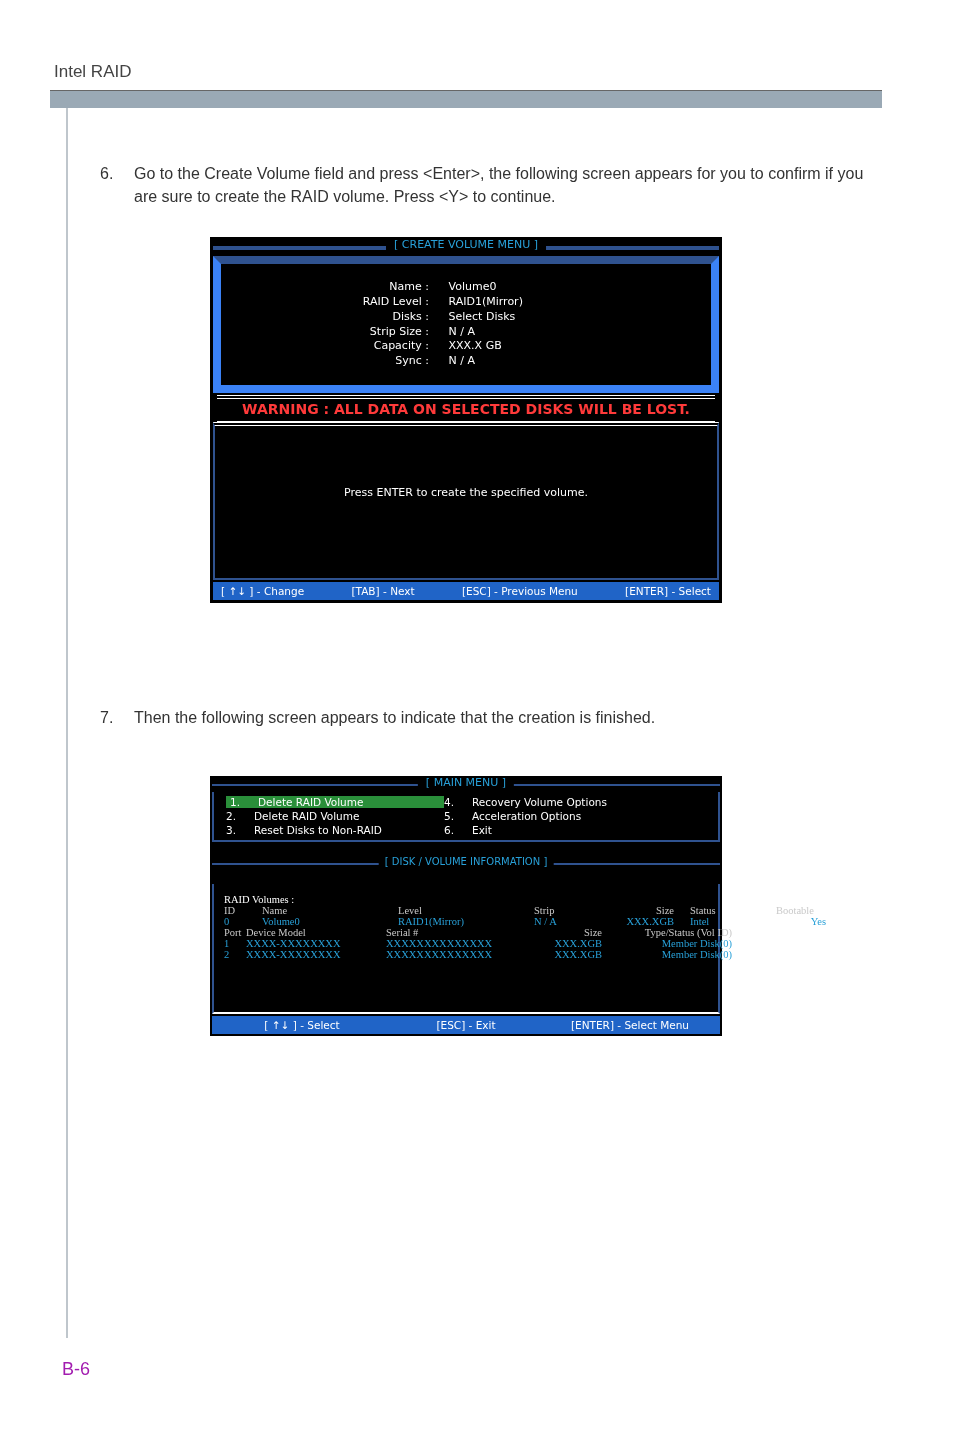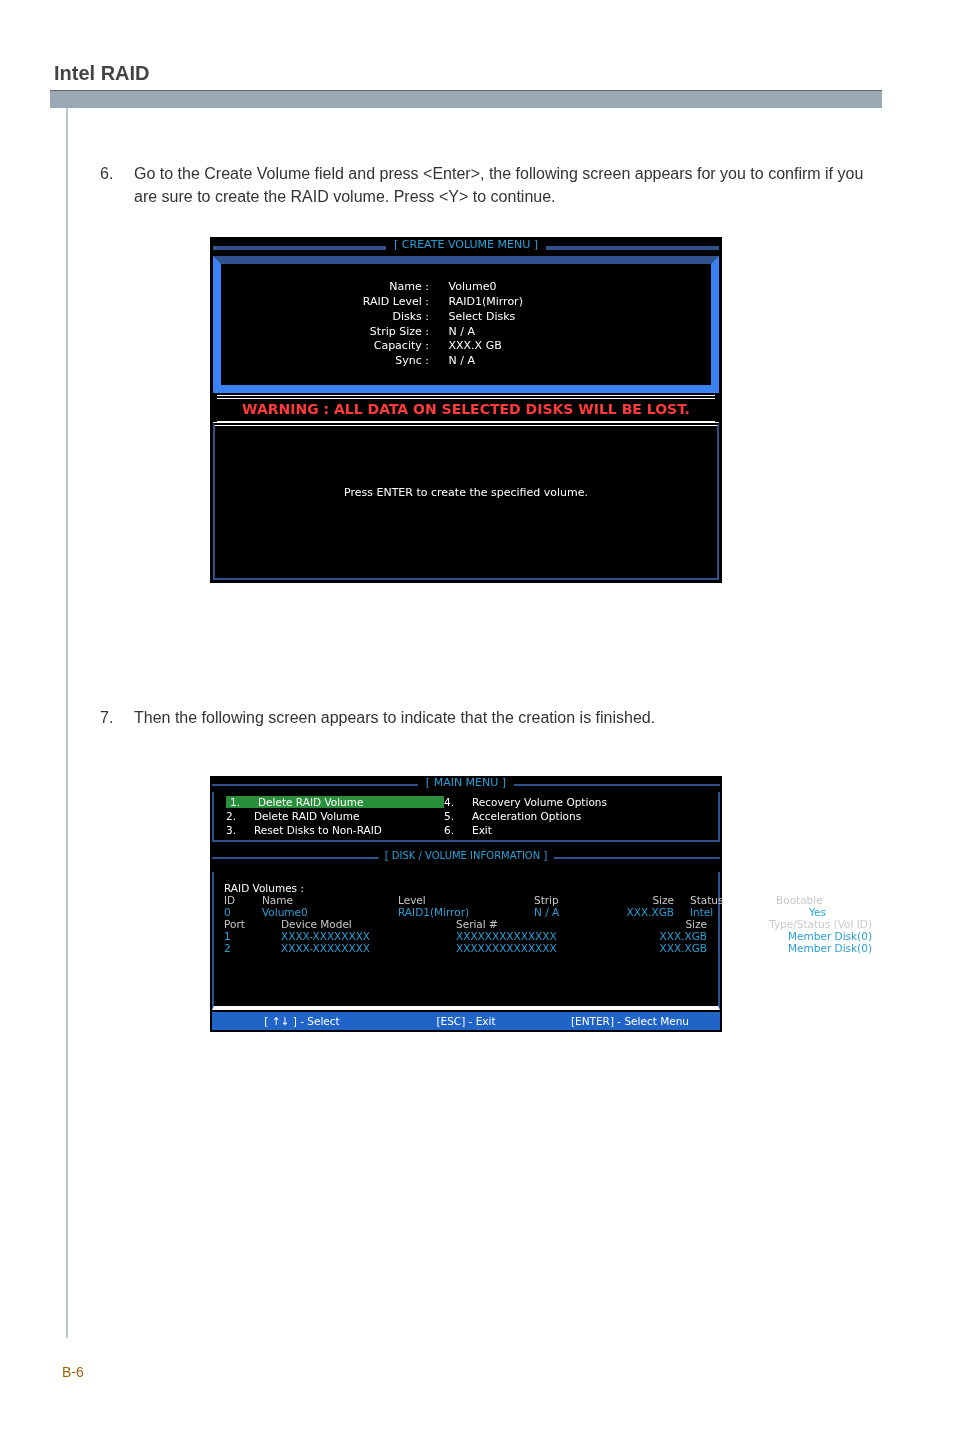--- a/index.html
+++ b/index.html
@@ -1,18 +1,18 @@
 <!DOCTYPE html>
 <html><head>
 <meta charset="utf-8">
 <style>
   * { box-sizing: border-box; margin: 0; padding: 0; }
   html, body { width: 954px; height: 1432px; background: #fff; font-family: Arial, Helvetica, sans-serif; color: #333; }
   .page { width: 954px; height: 1432px; position: relative; padding: 0; }
-  .header-block { position: absolute; top: 62px; left: 54px; font-size: 20px; font-weight: bold; color: #444; }
+  .header-block { position: absolute; top: 62px; left: 54px; font-size: 17px; font-weight: normal; color: #444; }
   .header-rule { position: absolute; top: 90px; left: 50px; width: 832px; height: 18px; background: #9aa9b5; border-top: 1px solid #666; }
   .vert-rule { position: absolute; top: 108px; left: 66px; width: 2px; height: 1230px; background: #bfc6cc; }
   .step { position: absolute; left: 100px; font-size: 16px; color: #333; line-height: 1.45; width: 780px; }
   .step .num { position: absolute; left: -0px; }
   .step .body { margin-left: 34px; }
   .bios { position: absolute; left: 210px; width: 512px; background: #000; font-family: "DejaVu Sans", Arial, sans-serif; color: #fff; font-size: 11px; border: 1px solid #000; }
   .bios .titlebar { position: relative; height: 16px; }
   .bios .titlebar .line { position: absolute; top: 8px; left: 2px; right: 2px; height: 2px; border-top: 2px solid #2f528f; border-bottom: 2px solid #2f528f; }
   .bios .titlebar .label { position: absolute; left: 50%; transform: translateX(-50%); top: 0; background: #000; padding: 0 8px; color: #28a0d8; font-size: 11px; }
   .bios .frame { border: 8px solid #3b82f6; border-top-color: #2f528f; margin: 2px 2px 0 2px; padding: 16px 8px; position: relative; }
@@ -26,32 +26,32 @@
   .bios .footer { background: #2064c7; color: #fff; font-size: 10.5px; padding: 3px 8px; display: flex; justify-content: space-between; margin: 0 2px 2px 2px; }
 
   .bios2 { position: absolute; left: 210px; width: 512px; background: #000; font-family: "DejaVu Sans", Arial, sans-serif; color: #fff; font-size: 10.5px; }
   .bios2 .titlebar { position: relative; height: 16px; }
   .bios2 .titlebar .line { position: absolute; top: 8px; left: 2px; right: 2px; height: 0; border-top: 2px solid #2f528f; }
   .bios2 .titlebar .label { position: absolute; left: 50%; transform: translateX(-50%); top: 0; background: #000; padding: 0 8px; color: #28a0d8; font-size: 11px; }
   .bios2 .menu { border: 2px solid #2f528f; border-top: 0; margin: 0 2px 0 2px; padding: 4px 12px 4px 12px; display: grid; grid-template-columns: 28px 190px 28px auto; row-gap: 2px; }
   .bios2 .menu .n { color: #fff; }
   .bios2 .menu .t { color: #fff; }
   .bios2 .menu .sel { background: #2a8f3a; color: #fff; padding: 0 4px; }
-  .bios2 .divtitle { position: relative; height: 14px; margin: 8px 2px; }
+  .bios2 .divtitle { position: relative; height: 14px; margin: 14px 2px; }
   .bios2 .divtitle .line { position: absolute; top: 7px; left: 0; right: 0; border-top: 2px solid #2f528f; }
   .bios2 .divtitle .label { position: absolute; left: 50%; transform: translateX(-50%); top: 0; background: #000; padding: 0 6px; color: #28a0d8; font-size: 10px; }
-  .bios2 .info { border-left: 2px solid #2f528f; border-right: 2px solid #2f528f; border-bottom: 4px solid #ffffff; margin: 0 2px 0 2px; padding: 6px 10px 10px 10px; }
+  .bios2 .info { border-left: 2px solid #2f528f; border-right: 2px solid #2f528f; border-bottom: 2px solid #ffffff; margin: 0 2px 0 2px; padding: 6px 10px 10px 10px; font-family: Liberation Serif, serif; }
   .bios2 .info .sect { color: #fff; margin-top: 4px; }
   .bios2 .info .row { display: grid; grid-template-columns: 22px 120px 120px 50px 74px 70px 50px; column-gap: 16px; }
   .bios2 .info .hdr { color: #c9c9c9; }
   .bios2 .info .blue { color: #28a0d8; }
-  .bios2 .info .phys { display: grid; grid-template-columns: 22px 140px 150px 66px 130px; gap: 35px; }
+  .bios2 .info .phys { display: grid; grid-template-columns: 22px 140px 150px 66px 130px; }
   .bios2 .footer { background: #2064c7; color: #fff; font-size: 10.5px; padding: 3px 8px; display: flex; justify-content: space-between; margin: 2px 2px 2px 2px; }
 
-  .pagefoot { position: absolute; bottom: 52px; left: 62px; font-size: 14px; color: #a16207; }
+  .pagefoot { position: absolute; bottom: 52px; left: 62px; font-size: 18px; color: #a21caf; }
 </style>
 </head>
 <body>
 
 <div class="page">
 
   <div class="header-block">Intel RAID</div>
   <div class="header-rule"></div>
   <div class="vert-rule"></div>
 
@@ -83,20 +83,26 @@
           <div>XXX.X  GB</div>
           <div>N / A</div>
         </div>
       </div>
     </div>
     <div class="warnbox">
       <div class="warn">WARNING :  ALL DATA ON SELECTED DISKS WILL BE LOST.</div>
     </div>
     <div class="enterbox">
       <div class="msg">Press  ENTER  to  create  the  specified  volume.</div>
+    </div>
+    <div class="footer">
+      <span>[ ↑↓ ] - Change</span>
+      <span>[TAB] - Next</span>
+      <span>[ESC] - Previous Menu</span>
+      <span>[ENTER] - Select</span>
     </div>
   </div>
 
   <div class="step" style="top:706px;">
     <span class="num">7.</span>
     <div class="body">Then the following screen appears to indicate that the creation is finished.</div>
   </div>
 
   <div class="bios2" style="top:776px;">
     <div class="titlebar">

